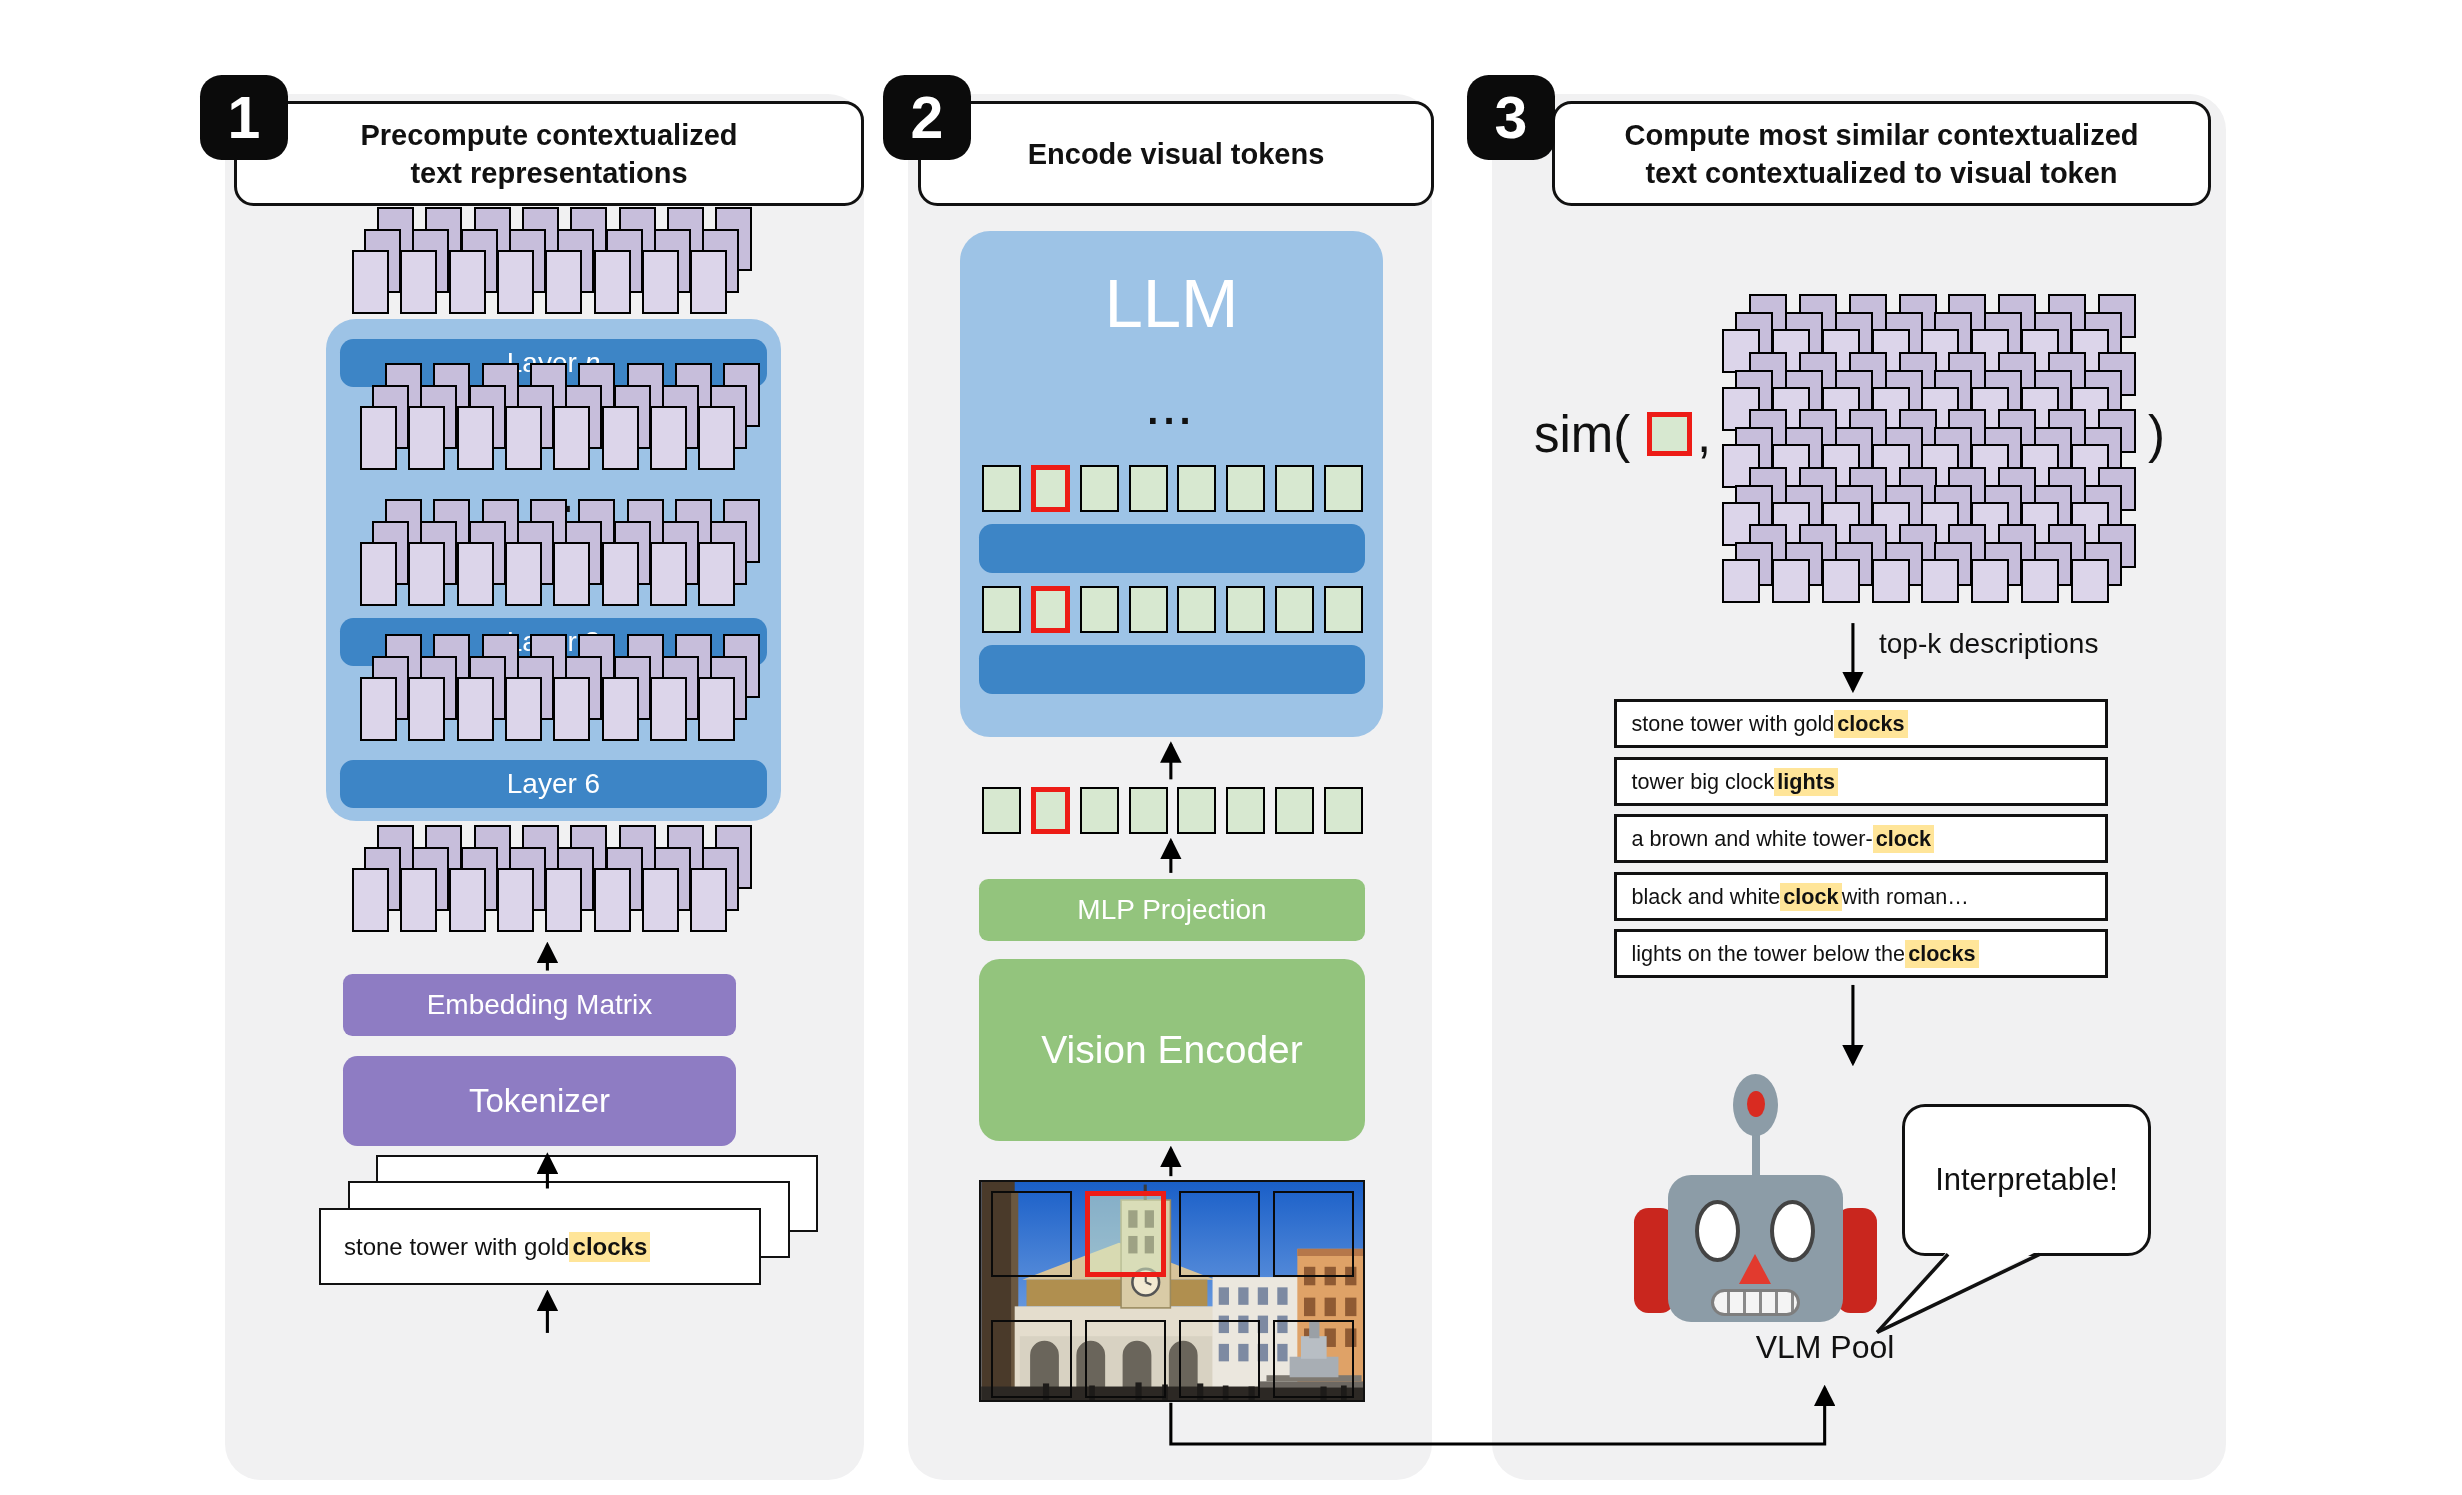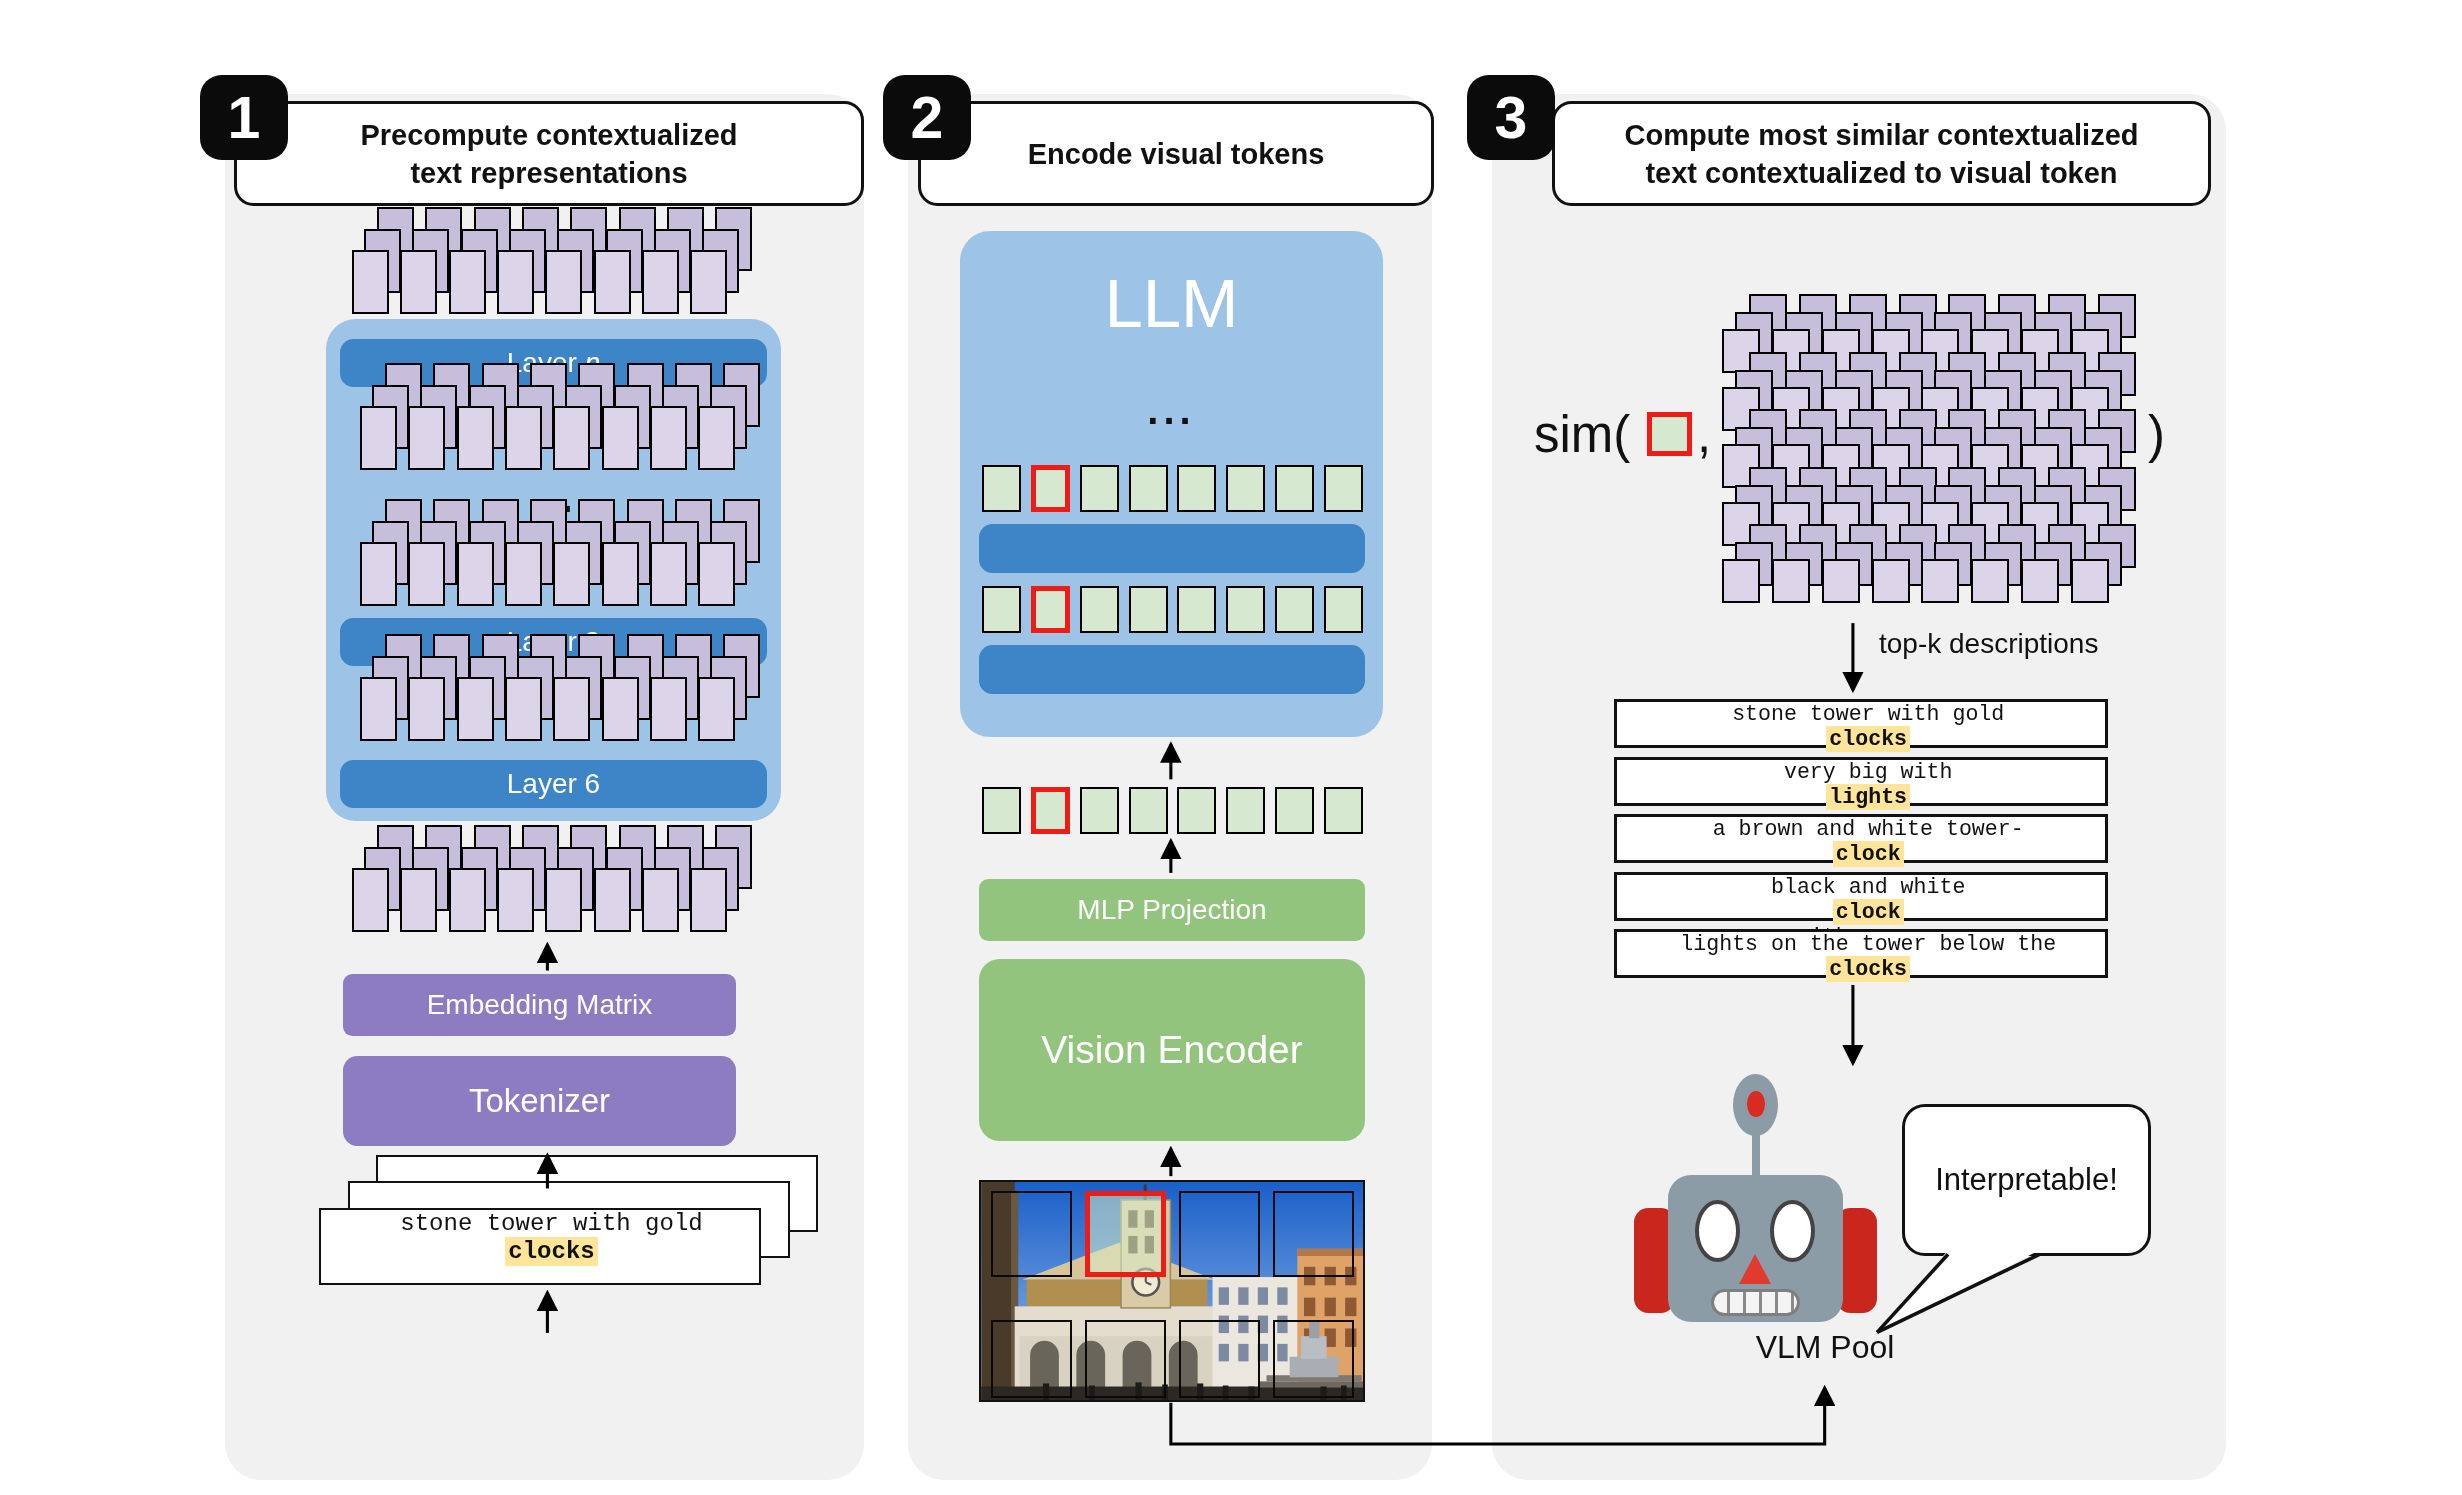--- a/index.html
+++ b/index.html
@@ -16,21 +16,21 @@
        color:#fff;font-size:28px;}
   .purplebox{background:var(--purple,#8e7cc3);display:flex;align-items:center;justify-content:center;color:#fff;}
   .greenbox{background:var(--green,#93c47d);display:flex;align-items:center;justify-content:center;color:#fff;}
   .dots{font-size:40px;font-weight:bold;letter-spacing:5.1px;text-align:center;color:#111;}
   .stack-row{position:absolute;}
   .stack{position:absolute;display:block;}
   .tcard{position:absolute;display:block;background:var(--lavender_back,#c7bedb);border:2.6px solid #000;box-sizing:border-box;}
   .tcard.front{background:var(--lavender_front,#dcd5ea);}
   .gtok{position:absolute;background:var(--token_green,#d7e8d0);border:2.6px solid #000;box-sizing:border-box;}
   .gtok.red{border:5.1px solid var(--red,#ed1c16);}
-  .mono{font-family:Liberation Mono, monospace;flex-direction:column;}
+  .mono{font-family:Liberation Sans, sans-serif;}
   .hl{background:var(--highlight,#ffe599);font-weight:bold;padding:1px 3.1px;}
   .cardstack .wcard{position:absolute;background:#fff;border:2.6px solid #111;box-sizing:border-box;}
   .desc{background:#fff;border:3.1px solid #111;display:flex;align-items:center;padding-left:14.4px;
         font-size:21.6px;box-sizing:border-box;white-space:nowrap;}
   .cyl-top{position:absolute;left:0;right:0;top:0;height:70px;border-radius:50%;background:var(--orange_top,#f9cb9c);}
   .cyl-side{position:absolute;left:0;right:0;top:35px;height:115px;background:var(--orange_body,#f5b06a);
             border-radius:0 0 50% 50% / 0 0 35px 35px;}
   .center-text{display:flex;align-items:center;justify-content:center;text-align:center;}
   .patch{position:absolute;border:2.6px solid #0a0a0a;box-sizing:border-box;}
   .patch.red{border:5.7px solid var(--red,#ed1c16);background:rgba(216,236,198,0.55);}
@@ -655,21 +655,21 @@
   <div class="abs" style="left:2148px;top:397px;height:75px;font-size:51px;line-height:75px;">)</div>
 
   <div class="abs" style="left:1879px;top:628px;font-size:28px;">top-k descriptions</div>
 
   <div class="abs desc mono" style="left:1614px;top:699px;width:494px;height:49px;">
     <span>stone tower with gold </span>
       <span class="hl">clocks</span>
       <span></span>
   </div>
   <div class="abs desc mono" style="left:1614px;top:757px;width:494px;height:49px;">
-    <span>very big with </span>
+    <span>tower big clock </span>
       <span class="hl">lights</span>
       <span></span>
   </div>
   <div class="abs desc mono" style="left:1614px;top:814px;width:494px;height:49px;">
     <span>a brown and white tower-</span>
       <span class="hl">clock</span>
       <span></span>
   </div>
   <div class="abs desc mono" style="left:1614px;top:872px;width:494px;height:49px;">
     <span>black and white </span>

